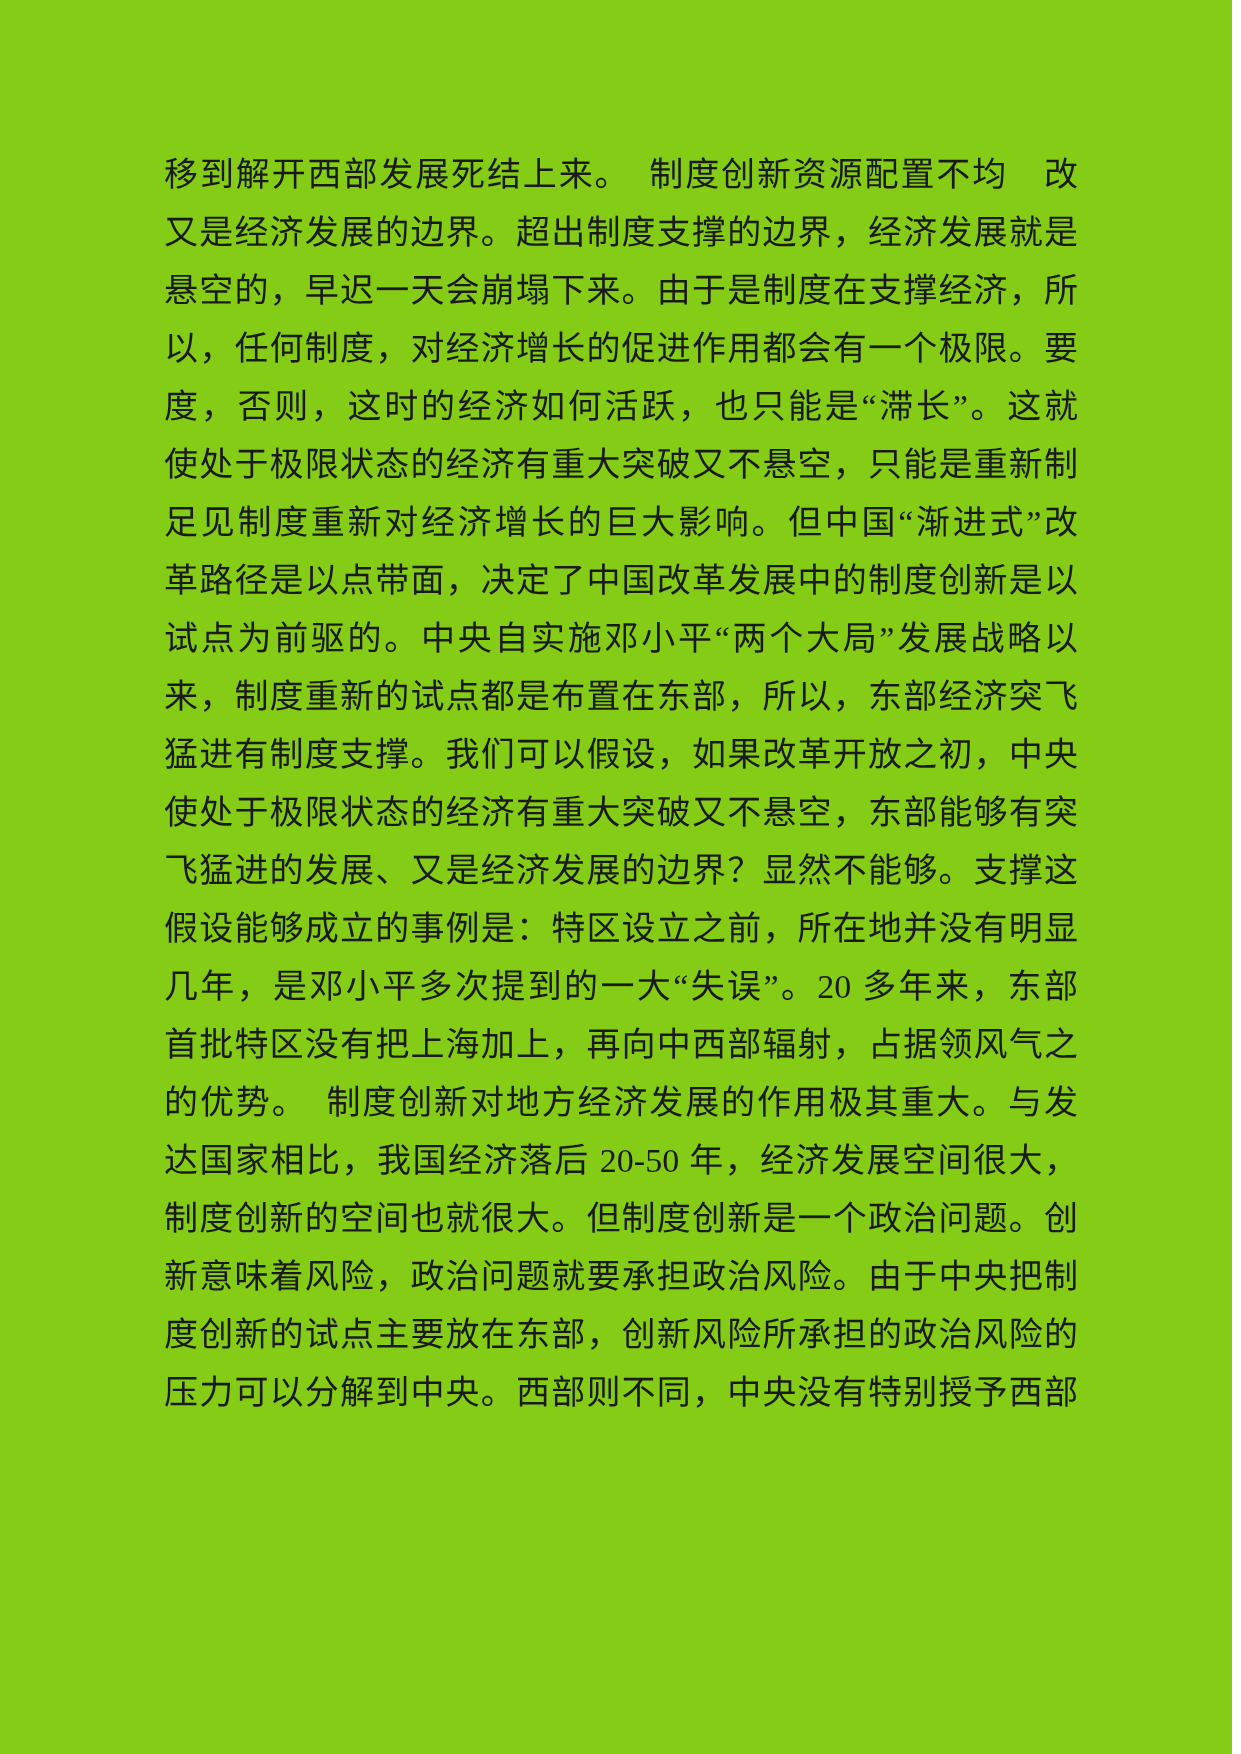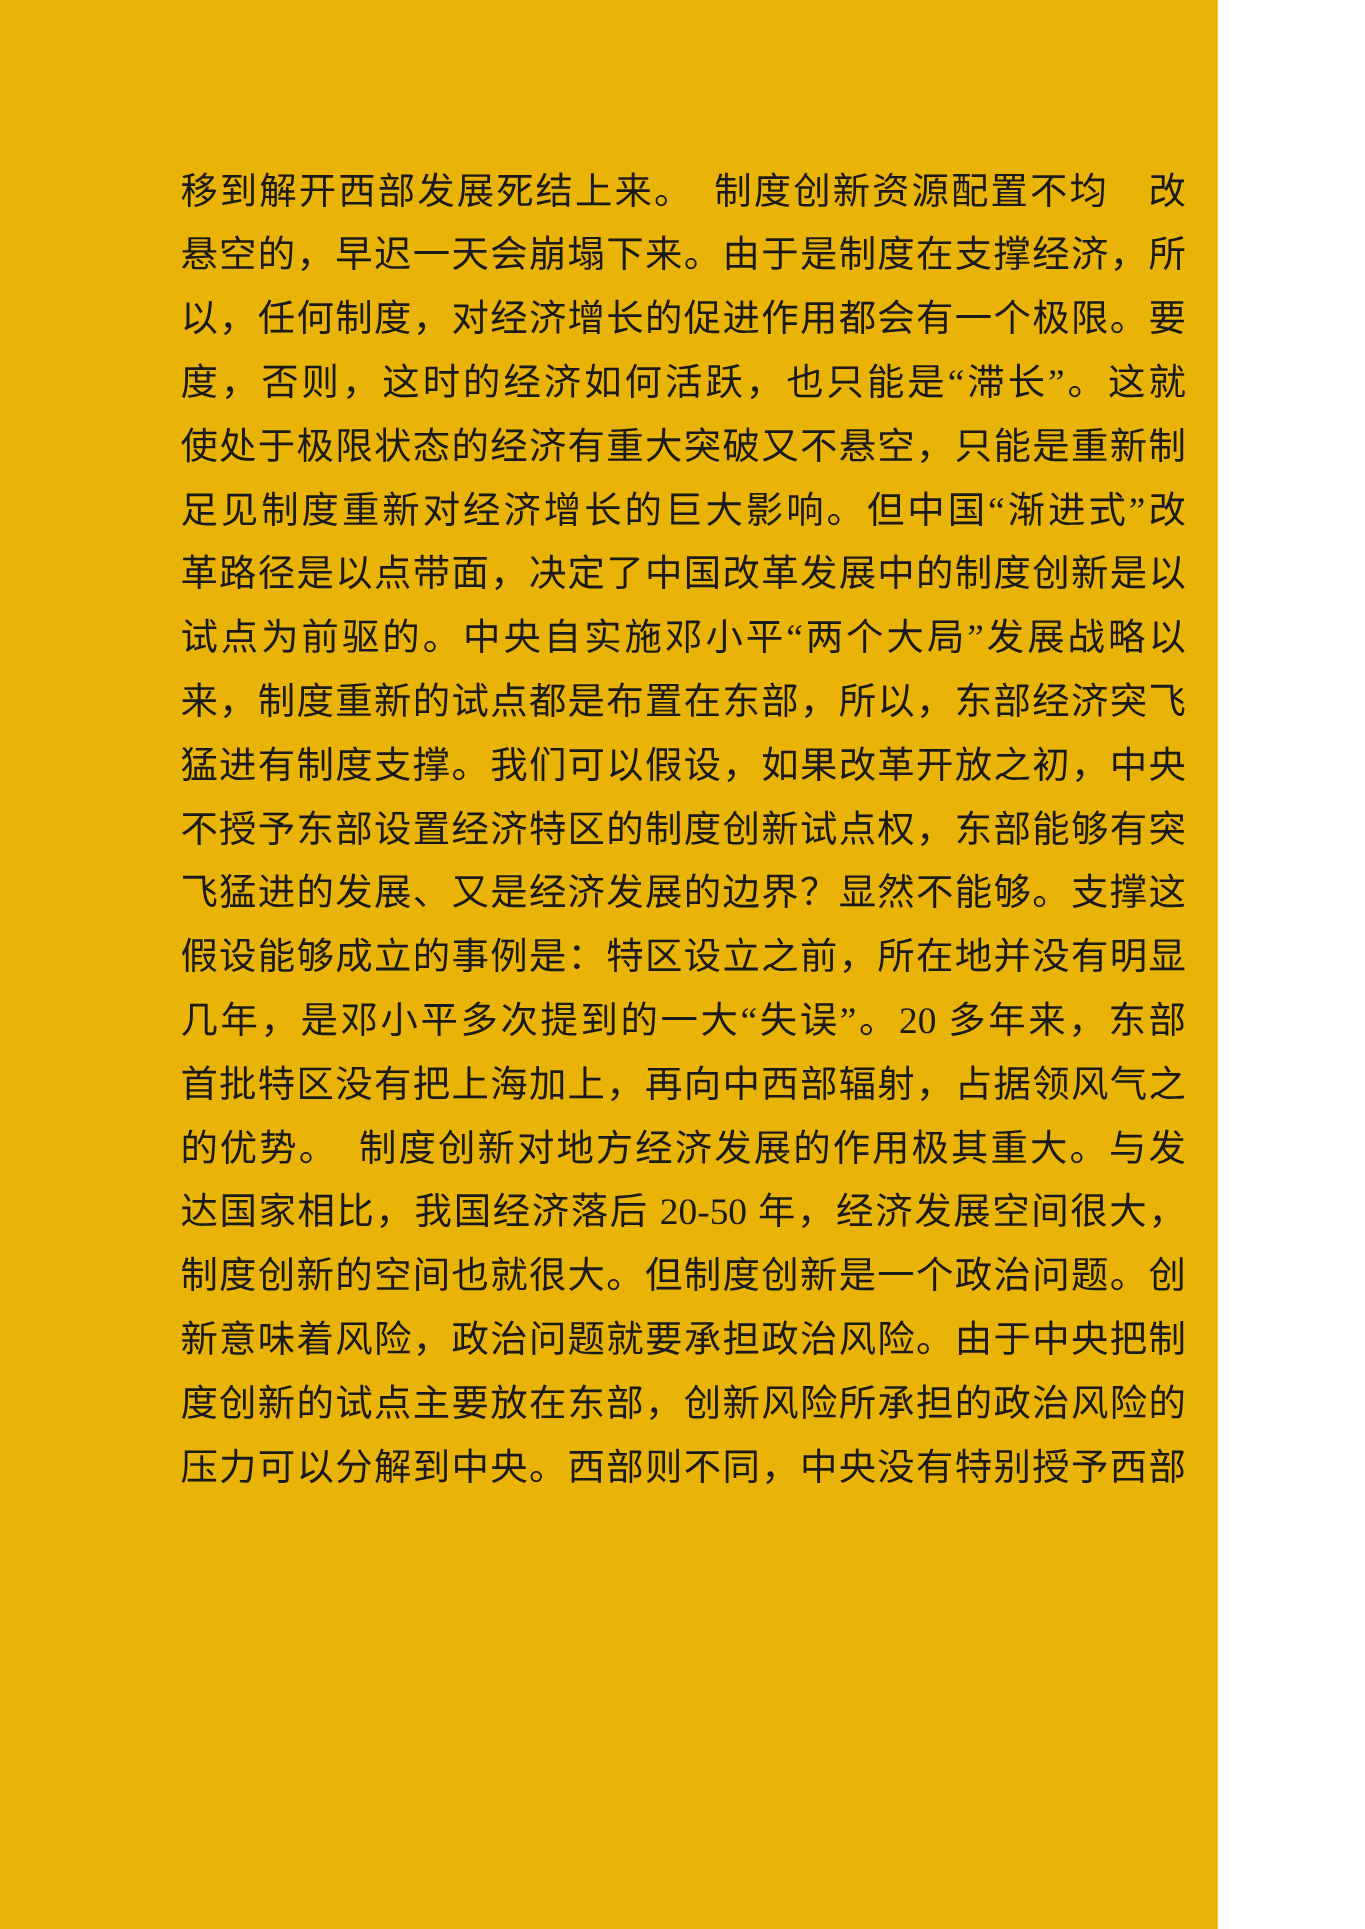--- a/index.html
+++ b/index.html
@@ -2,23 +2,23 @@
 <html lang="zh-CN"><head>
 <meta charset="utf-8">
 <style>
   html, body {
     margin: 0;
     padding: 0;
     background: #ffffff;
   }
   .page {
     position: relative;
-    width: 1107px;
+    width: 1232px;
     height: 1754px;
-    background: #eab308;
+    background: #84cc16;
     overflow: hidden;
   }
   .text-block {
     position: absolute;
     left: 164px;
     top: 146px;
     width: 914px;
   }
   .line {
     font-family: "Liberation Serif", "DejaVu Serif", serif;
@@ -32,30 +32,31 @@
     text-justify: inter-ideograph;
     overflow: hidden;
   }
 </style>
 </head>
 <body>
 
 <div class="page">
   <div class="text-block">
     <div class="line">移到解开西部发展死结上来。　制度创新资源配置不均　改</div>
+    <div class="line">又是经济发展的边界。超出制度支撑的边界，经济发展就是</div>
     <div class="line">悬空的，早迟一天会崩塌下来。由于是制度在支撑经济，所</div>
     <div class="line">以，任何制度，对经济增长的促进作用都会有一个极限。要</div>
     <div class="line">度，否则，这时的经济如何活跃，也只能是“滞长”。这就</div>
     <div class="line">使处于极限状态的经济有重大突破又不悬空，只能是重新制</div>
     <div class="line">足见制度重新对经济增长的巨大影响。但中国“渐进式”改</div>
     <div class="line">革路径是以点带面，决定了中国改革发展中的制度创新是以</div>
     <div class="line">试点为前驱的。中央自实施邓小平“两个大局”发展战略以</div>
     <div class="line">来，制度重新的试点都是布置在东部，所以，东部经济突飞</div>
     <div class="line">猛进有制度支撑。我们可以假设，如果改革开放之初，中央</div>
-    <div class="line">不授予东部设置经济特区的制度创新试点权，东部能够有突</div>
+    <div class="line">使处于极限状态的经济有重大突破又不悬空，东部能够有突</div>
     <div class="line">飞猛进的发展、又是经济发展的边界？显然不能够。支撑这个</div>
     <div class="line">假设能够成立的事例是：特区设立之前，所在地并没有明显</div>
     <div class="line">几年，是邓小平多次提到的一大“失误”。20 多年来，东部</div>
     <div class="line">首批特区没有把上海加上，再向中西部辐射，占据领风气之先</div>
     <div class="line">的优势。　制度创新对地方经济发展的作用极其重大。与发</div>
     <div class="line">达国家相比，我国经济落后 20-50 年，经济发展空间很大，</div>
     <div class="line">制度创新的空间也就很大。但制度创新是一个政治问题。创</div>
     <div class="line">新意味着风险，政治问题就要承担政治风险。由于中央把制</div>
     <div class="line">度创新的试点主要放在东部，创新风险所承担的政治风险的</div>
     <div class="line">压力可以分解到中央。西部则不同，中央没有特别授予西部</div>

